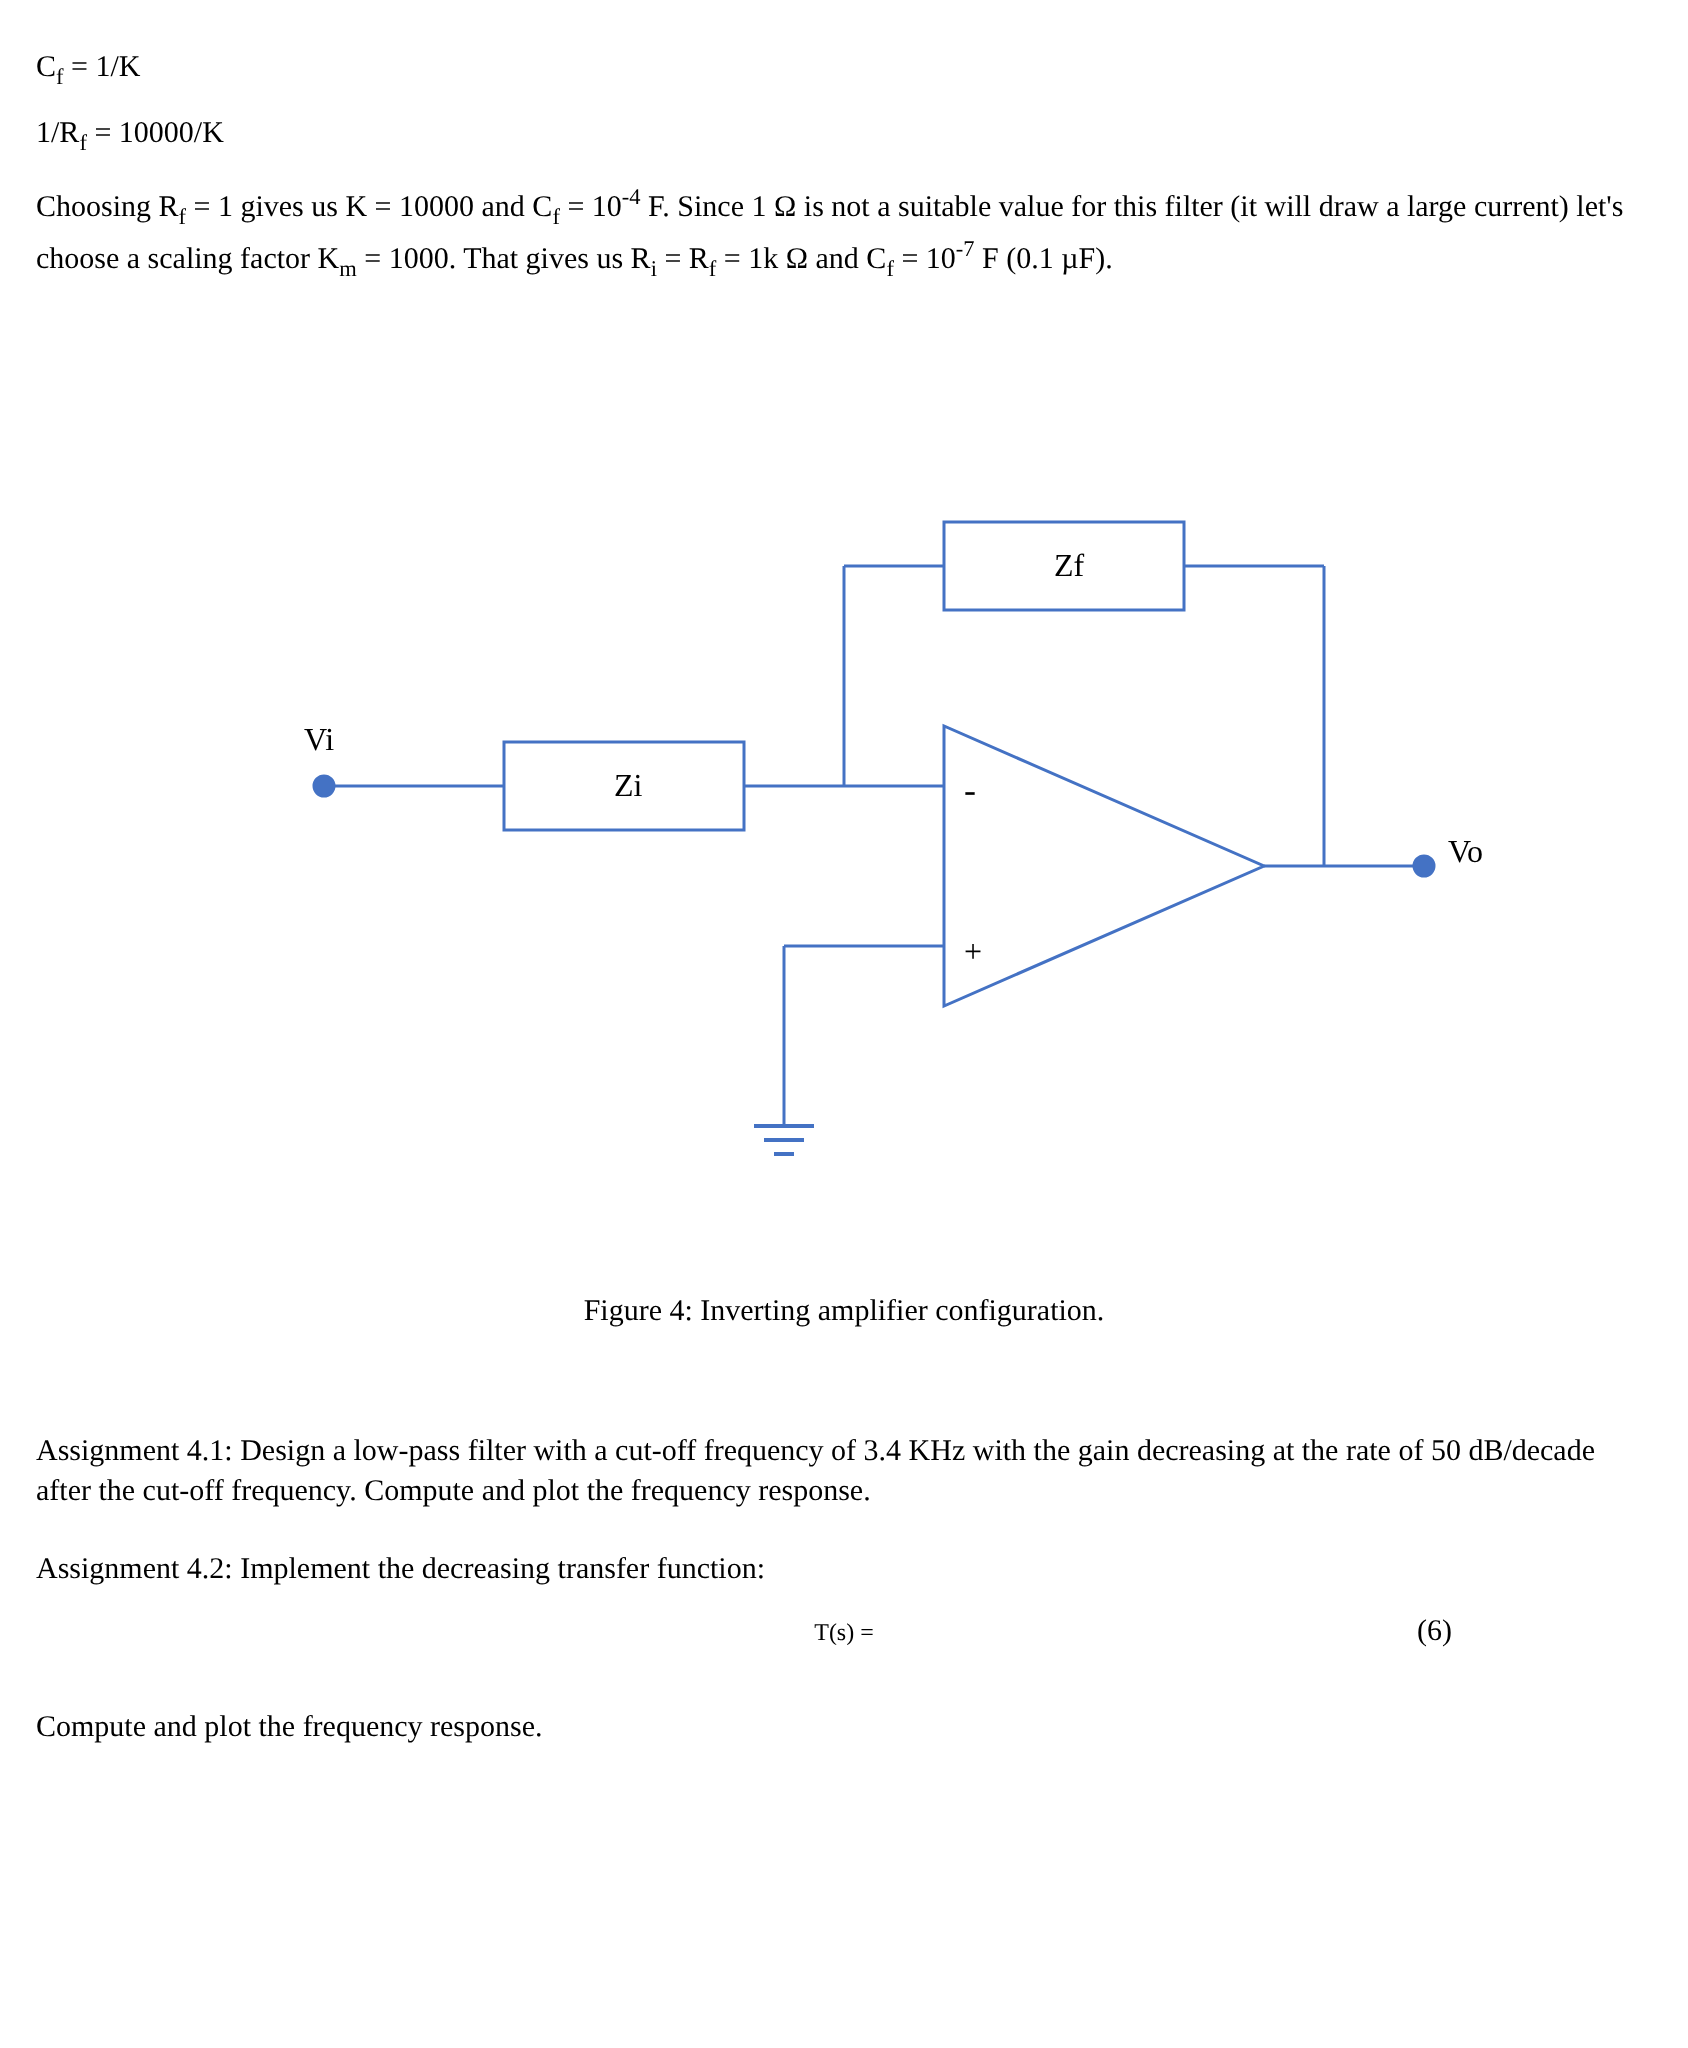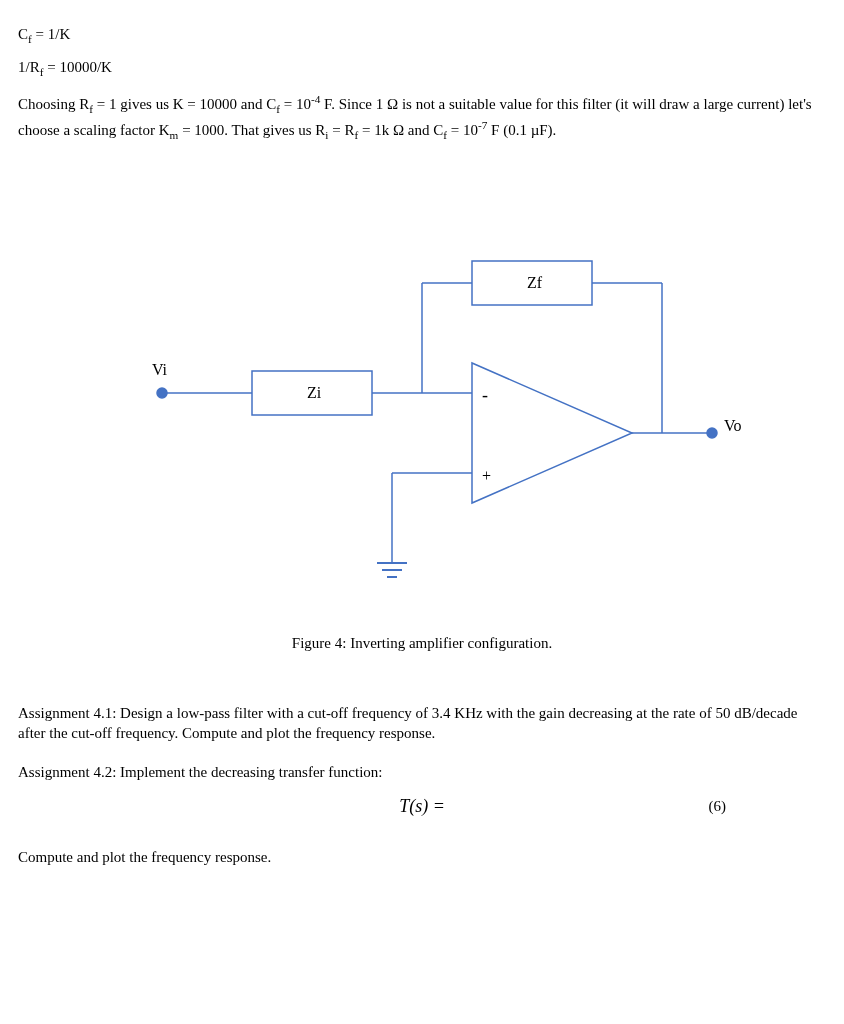--- a/index.html
+++ b/index.html
@@ -33,21 +33,21 @@
       text-align: center;
       margin-top: 60px;
       margin-bottom: 30px;
     }
     svg.circuit {
       display: block;
       margin: 0 auto;
     }
     .caption {
       text-align: center;
-      margin-top: 30px;
+      margin-top: 43px;
       margin-bottom: 50px;
     }
     .assignment {
       margin-top: 18px;
     }
     .assignment b {
       font-weight: normal;
     }
     .eq-row {
       display: flex;
@@ -68,22 +68,21 @@
     .frac .num {
       display: block;
       border-bottom: 1px solid #000;
       padding: 0 6px;
     }
     .frac .den {
       display: block;
       padding: 0 6px;
     }
     .eq-main {
-      font-style: italic;
-      font-size: 18px;
+      font-size: 12px;
     }
   </style>
 </head>
 <body>
 
 <p>C<sub>f</sub> = 1/K</p>
 <p style="margin-top:10px;">1/R<sub>f</sub> = 10000/K</p>
 
 <p class="para">
 Choosing R<sub>f</sub> = 1 gives us K = 10000 and C<sub>f</sub> = 10<sup>-4</sup> F. Since 1 Ω is not a suitable value for this filter (it will draw a large current) let's choose a scaling factor K<sub>m</sub> = 1000. That gives us R<sub>i</sub> = R<sub>f</sub> = 1k Ω and C<sub>f</sub> = 10<sup>-7</sup> F (0.1 µF).

